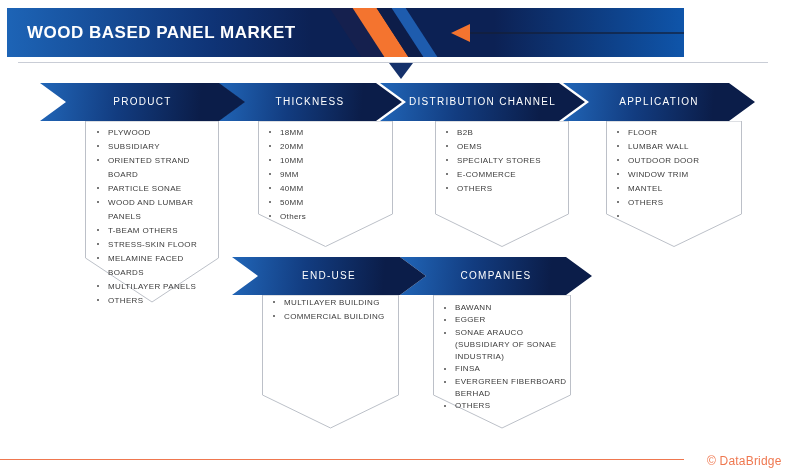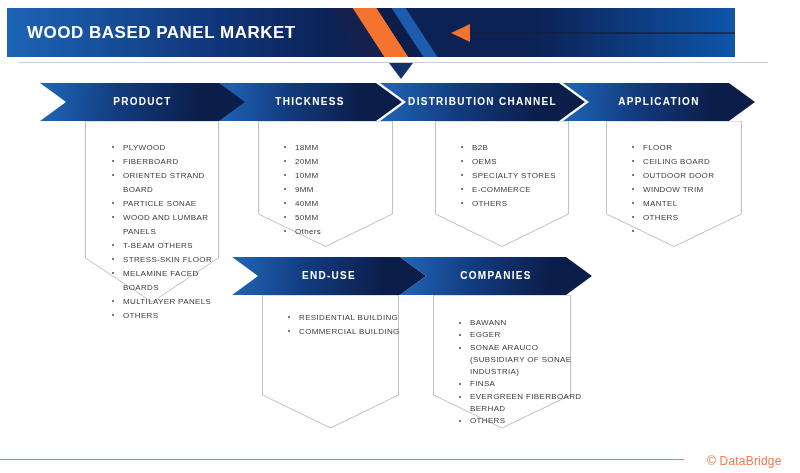--- a/index.html
+++ b/index.html
@@ -1,61 +1,61 @@
 <!DOCTYPE html>
 <html><head>
 <meta charset="utf-8">
 <style>
   html,body{margin:0;padding:0;background:#fff;}
   .canvas{position:relative;width:800px;height:473px;background:#ffffff;overflow:hidden;
           font-family:"Liberation Sans",sans-serif;}
 
   
-  .topbar{position:absolute;left:7px;top:8px;width:728px;height:49px;overflow:hidden;
+  .topbar{position:absolute;left:7px;top:8px;width:677px;height:49px;overflow:hidden;
           background:linear-gradient(90deg,#1d64b6 0%,#0f3477 30%,#0c2154 45%,#0c2154 72%,#0f55aa 100%);}
   .stripe{position:absolute;top:-4px;height:60px;transform:skewX(33deg);transform-origin:top;}
   .st-navy1{left:320px;width:23px;background:#15204e;}
   .st-orange{left:343px;width:24px;background:#f4742f;}
   .st-navy2{left:367px;width:15px;background:#0d1d49;}
   .st-blue{left:382px;width:14px;background:#1e5cae;}
   .title{position:absolute;left:20px;top:0;height:49px;line-height:49px;color:#ffffff;
          font-size:17px;font-weight:bold;letter-spacing:.5px;white-space:nowrap;}
   .backline{position:absolute;left:462px;top:24px;right:0;height:2px;background:rgba(20,30,55,.65);}
   .backhead{position:absolute;left:444px;top:16px;width:0;height:0;
             border-top:9px solid transparent;border-bottom:9px solid transparent;
             border-right:19px solid #f4742f;}
   .subline{position:absolute;left:18px;top:62px;width:750px;height:1px;background:#c9cdd6;}
   .downtri{position:absolute;left:389px;top:63px;width:0;height:0;
            border-left:12px solid transparent;border-right:12px solid transparent;
            border-top:16px solid #15316b;}
 
   
   .arrow{position:absolute;height:38px;line-height:38px;text-align:center;color:#fff;
-         font-size:10px;font-weight:bold;letter-spacing:1.3px;white-space:nowrap;
+         font-size:10px;font-weight:normal;letter-spacing:1.3px;white-space:nowrap;
          background:linear-gradient(95deg,#2166b8 0%,#123c80 38%,#0b1d49 78%);
          clip-path:polygon(0 0,calc(100% - 26px) 0,100% 50%,calc(100% - 26px) 100%,0 100%,26px 50%);}
   .ar-product{left:40px;top:83px;width:205px;z-index:16;}
   .ar-thickness{left:218px;top:83px;width:184px;z-index:15;}
   .ar-distribution{left:380px;top:83px;width:205px;z-index:14;}
   .ar-application{left:563px;top:83px;width:192px;z-index:13;}
   .ar-enduse{left:232px;top:257px;width:194px;z-index:16;}
   .ar-companies{left:400px;top:257px;width:192px;z-index:15;}
 
   
   .panel{position:absolute;z-index:1;}
   .pn-product{left:85px;top:121px;}
   .pn-thickness{left:258px;top:121px;}
   .pn-distribution{left:435px;top:121px;}
   .pn-application{left:606px;top:121px;}
   .pn-enduse{left:262px;top:295px;}
   .pn-companies{left:433px;top:295px;}
   .panel polygon{fill:#ffffff;stroke:#bcc0c8;stroke-width:1;}
 
   
-  .items{position:absolute;z-index:5;margin:15px;padding:0;list-style:none;}
+  .items{position:absolute;z-index:5;margin:0;padding:0;list-style:none;}
   .items li{display:flex;align-items:flex-start;}
   .blt{flex:0 0 14px;}
   .blt::before{content:"";display:block;width:2px;height:2px;border-radius:50%;
                background:#4c4c4c;margin:5px 0 0 3px;}
   .txt{font-size:8px;letter-spacing:.35px;color:#3b3b3b;line-height:14px;
        text-transform:none;}
   .it-product{left:94px;top:126px;width:122px;}
   .it-thickness{left:266px;top:126px;width:122px;}
   .it-distribution{left:443px;top:126px;width:122px;}
   .it-application{left:614px;top:126px;width:124px;}
@@ -110,21 +110,21 @@
     <polygon points="0.5,0 137.5,0 137.5,100 69,133 0.5,100"></polygon>
   </svg>
 
   <ul class="items it-product">
       <li>
         <span class="blt"></span>
         <span class="txt">PLYWOOD</span>
       </li>
       <li>
         <span class="blt"></span>
-        <span class="txt">FIBERBOARD</span>
+        <span class="txt">SUBSIDIARY</span>
       </li>
       <li>
         <span class="blt"></span>
         <span class="txt">ORIENTED STRAND BOARD</span>
       </li>
       <li>
         <span class="blt"></span>
         <span class="txt">PARTICLE SONAE</span>
       </li>
       <li>
@@ -204,21 +204,21 @@
         <span class="txt">OTHERS</span>
       </li>
     </ul>
   <ul class="items it-application">
       <li>
         <span class="blt"></span>
         <span class="txt">FLOOR</span>
       </li>
       <li>
         <span class="blt"></span>
-        <span class="txt">CEILING BOARD</span>
+        <span class="txt">LUMBAR WALL</span>
       </li>
       <li>
         <span class="blt"></span>
         <span class="txt">OUTDOOR DOOR</span>
       </li>
       <li>
         <span class="blt"></span>
         <span class="txt">WINDOW TRIM</span>
       </li>
       <li>
@@ -230,21 +230,21 @@
         <span class="txt">OTHERS</span>
       </li>
       <li>
         <span class="blt"></span>
         <span class="txt"></span>
       </li>
     </ul>
   <ul class="items it-enduse">
       <li>
         <span class="blt"></span>
-        <span class="txt">RESIDENTIAL BUILDING</span>
+        <span class="txt">MULTILAYER BUILDING</span>
       </li>
       <li>
         <span class="blt"></span>
         <span class="txt">COMMERCIAL BUILDING</span>
       </li>
     </ul>
   <ul class="items it-companies">
       <li>
         <span class="blt"></span>
         <span class="txt">BAWANN</span>

